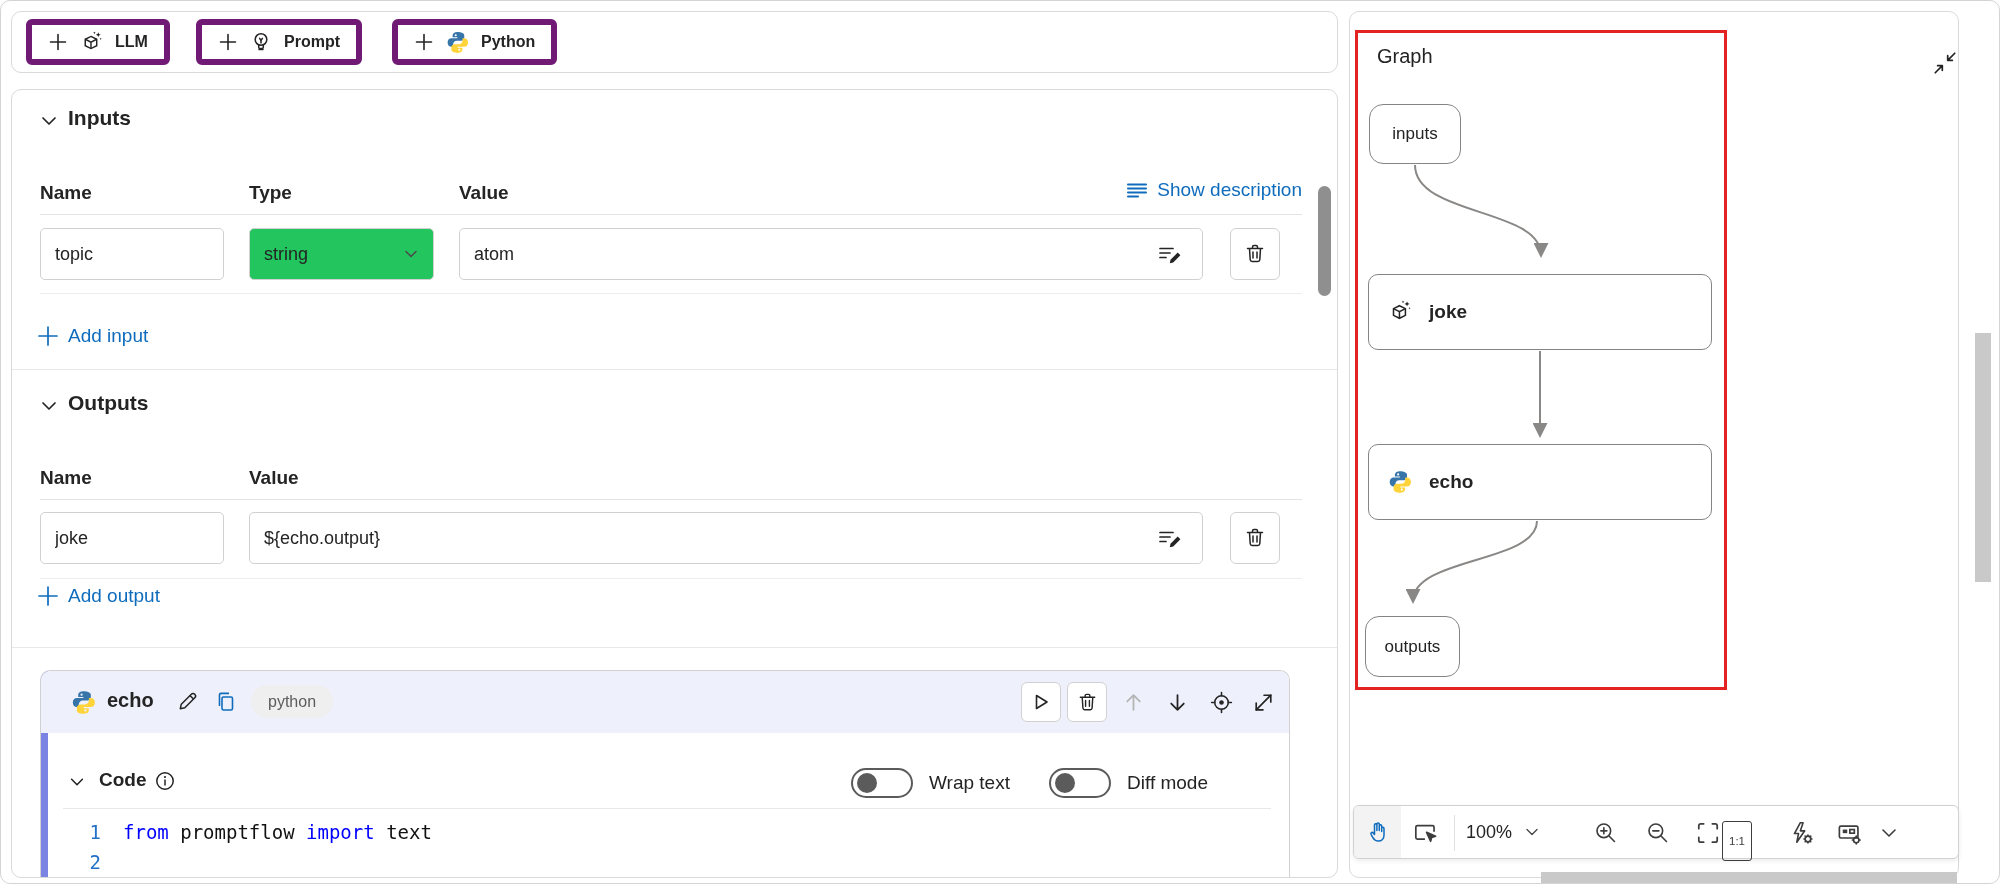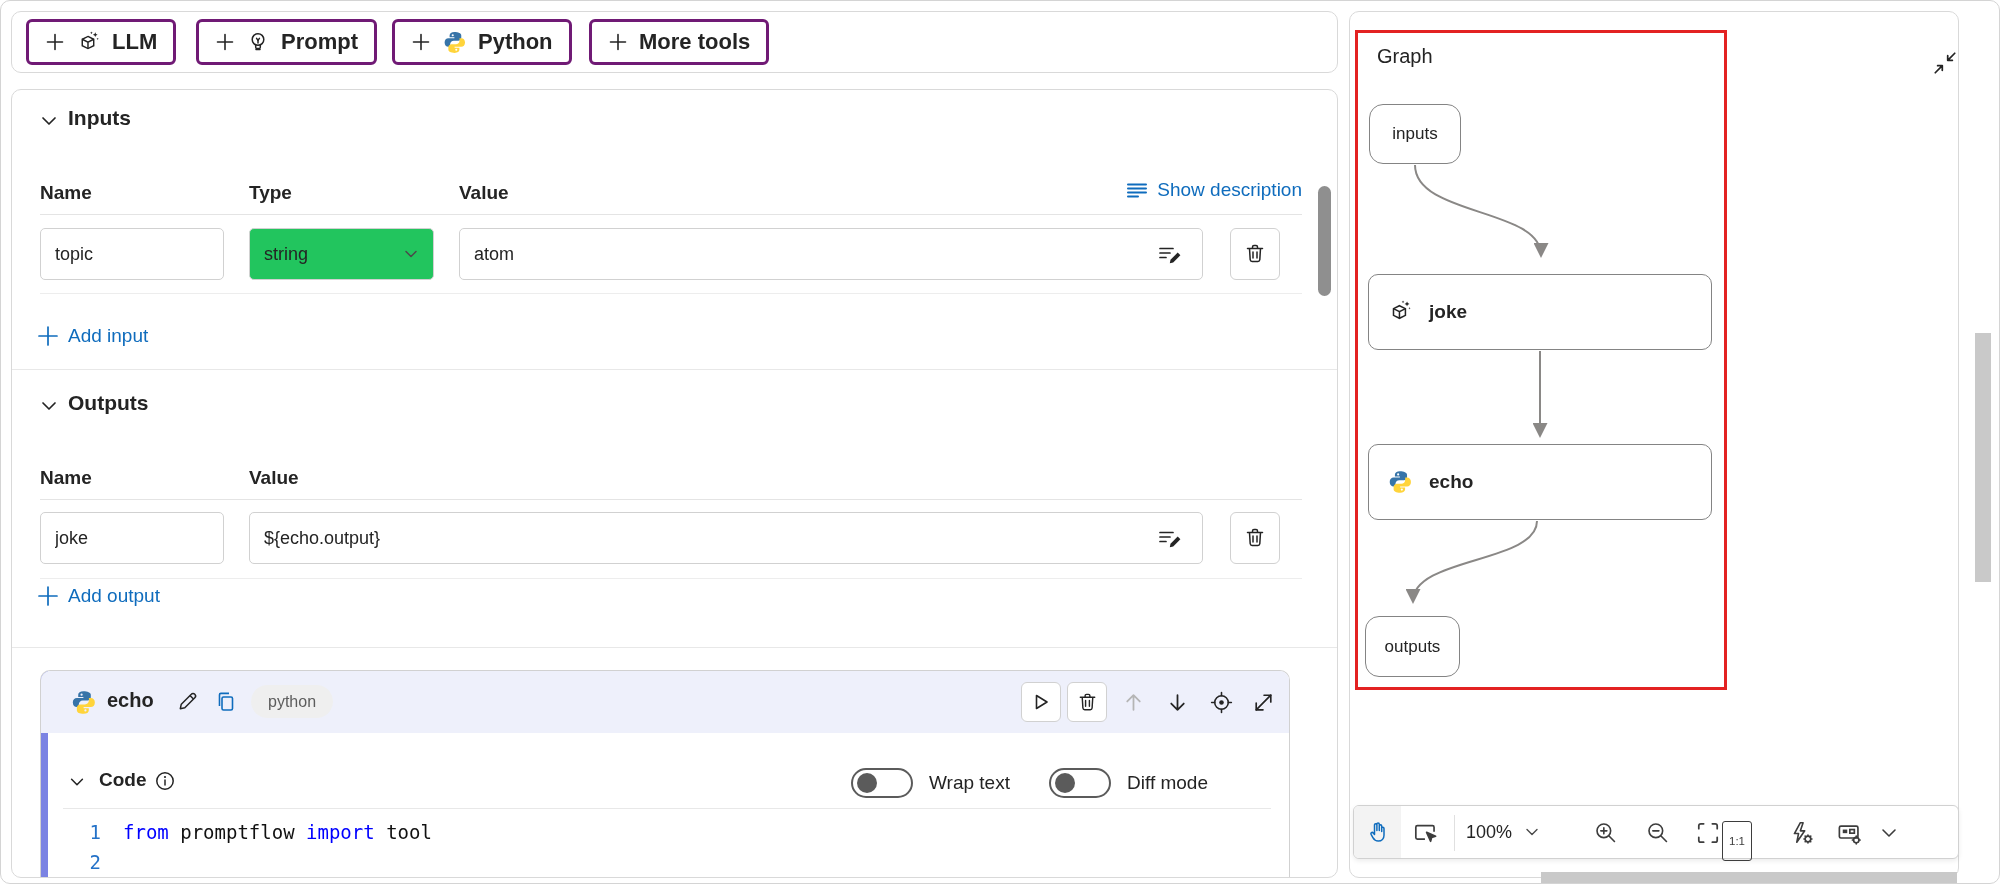--- a/index.html
+++ b/index.html
@@ -1,19 +1,19 @@
 <!DOCTYPE html>
 <html style="--accent: #0f6cbd; --selection-red: #e32222; --node-stripe: #7b83e3; --header-bg: #eef0fb; --keyword: #0000ff; --line-number: #2472c8;"><head>
 <meta charset="utf-8">
 <style>
   *{margin:0;padding:0;box-sizing:border-box}
   body{font-family:"Liberation Sans","DejaVu Sans",sans-serif;background:#fff}
   .page{position:relative;width:2000px;height:884px;background:#fff;border:1px solid #d4d4d4;border-radius:10px;overflow:hidden;color:#242424}
   .card{position:absolute;border:1px solid #d9d9d9;border-radius:10px;background:#fff}
-  .btn{position:absolute;display:flex;align-items:center;gap:11px;border:3px solid #701a75;border-radius:6px;background:#fff;font-size:22px;font-weight:600;color:#242424;padding:8px 16px;height:46px;cursor:pointer}
+  .btn{position:absolute;display:flex;align-items:center;gap:11px;border:6px solid #701a75;border-radius:6px;background:#fff;font-size:16px;font-weight:600;color:#242424;padding:8px 16px;height:46px;cursor:pointer}
   .sec-title{position:absolute;font-size:21px;font-weight:700}
   .col-h{position:absolute;font-size:19px;font-weight:700}
   .tb-input{position:absolute;border:1px solid #d1d1d1;border-radius:5px;height:52px;font-size:18px;padding:0 14px;color:#242424;font-family:inherit;background:#fff;outline:none}
   .selectbox{position:absolute;border:1px solid #d1d1d1;border-radius:5px;height:52px;font-size:18px;display:flex;align-items:center;justify-content:space-between;padding:0 14px;background:#22c55e}
   .link{position:absolute;color:var(--accent);font-size:19px;display:flex;align-items:center;gap:8px;cursor:pointer}
   .icon-btn{position:absolute;display:flex;align-items:center;justify-content:center;border:1px solid #d1d1d1;border-radius:6px;background:#fff;cursor:pointer}
   .bare-icon{position:absolute;display:flex;align-items:center;justify-content:center;cursor:pointer}
   .divider{position:absolute;background:#e4e4e4;height:1px}
   .toggle{position:absolute;width:62px;height:30px;border:2px solid #5b5b5b;border-radius:16px;background:#fff;cursor:pointer}
   .toggle .knob{position:absolute;left:4px;top:3px;width:20px;height:20px;border-radius:50%;background:#5b5b5b}
@@ -74,28 +74,20 @@
           </svg>
         </span>
       <span>
           <svg width="25" height="25" viewBox="0 0 24 24">
             <path d="M11.9 2c-2.8 0-4.6 1.2-4.6 3.2V7h4.6v.9H6.1C4.1 7.9 2.5 9.3 2.5 12s1.6 4.1 3.6 4.1h1.7v-2.3c0-1.9 1.6-3.5 3.5-3.5h4.3c1.6 0 2.9-1.3 2.9-2.9V5.2C18.5 3.2 15.5 2 11.9 2zm-1.6 2a1 1 0 110 2 1 1 0 010-2z" fill="#3774a8"></path>
             <path d="M12.1 22c2.8 0 4.6-1.2 4.6-3.2V17h-4.6v-.9h6.4c2 0 3.6-1.4 3.6-4.1s-1.6-4.1-3.6-4.1h-1.7v2.3c0 1.9-1.6 3.5-3.5 3.5H9c-1.6 0-2.9 1.3-2.9 2.9v2.2C6.1 20.8 8.5 22 12.1 22zm1.6-2a1 1 0 110-2 1 1 0 010 2z" fill="#ffd43b"></path>
           </svg>
         </span>
       <span>Python</span>
     </div>
-    <div class="btn" style="left:577px;top:7px;">
-      <span>
-          <svg width="20" height="20" viewBox="0 0 20 20">
-            <path d="M10 2.5v15M2.5 10h15" stroke="#242424" stroke-width="1.6" fill="none" stroke-linecap="round"></path>
-          </svg>
-        </span>
-      <span>More tools</span>
-    </div>
   </div>
 
   <div class="card" style="left:10px;top:88px;width:1327px;height:789px;overflow:hidden;">
 
     <span class="bare-icon" style="left:26px;top:20px;width:22px;height:22px;">
         <svg width="20" height="20" viewBox="0 0 20 20" fill="none" stroke="#242424" stroke-width="1.7">
           <path d="M4 7l6 6 6-6" stroke-linecap="round" stroke-linejoin="round"></path>
         </svg>
       </span>
     <div class="sec-title" style="left:56px;top:16px;">Inputs</div>
@@ -281,21 +273,21 @@
       <div class="toggle" style="left:1008px;top:97px;">
           <span class="knob"></span>
         </div>
       <span class="toggle-label" style="left:1086px;top:101px;">Diff mode</span>
 
       <div class="divider" style="left:22px;top:137px;width:1208px;background:#e8e8e8;"></div>
 
       <div class="mono" style="position:absolute;left:22px;top:146px;width:1208px;height:63px;font-size:19px;line-height:30px;">
         <div style="display:flex;">
           <span class="lnum" style="width:60px;text-align:right;padding-right:22px;">1</span>
-          <span><span class="kw">from</span><span class="pl" style="white-space:pre;"> promptflow </span><span class="kw">import</span><span class="pl" style="white-space:pre;"> tool</span></span>
+          <span><span class="kw">from</span><span class="pl" style="white-space:pre;"> promptflow </span><span class="kw">import</span><span class="pl" style="white-space:pre;"> text</span></span>
         </div>
         <div style="display:flex;">
           <span class="lnum" style="width:60px;text-align:right;padding-right:22px;">2</span>
         </div>
       </div>
     </div>
   </div>
 
   <div style="position:absolute;left:1317px;top:185px;width:13px;height:110px;background:#8f8f8f;border-radius:7px;"></div>
 

